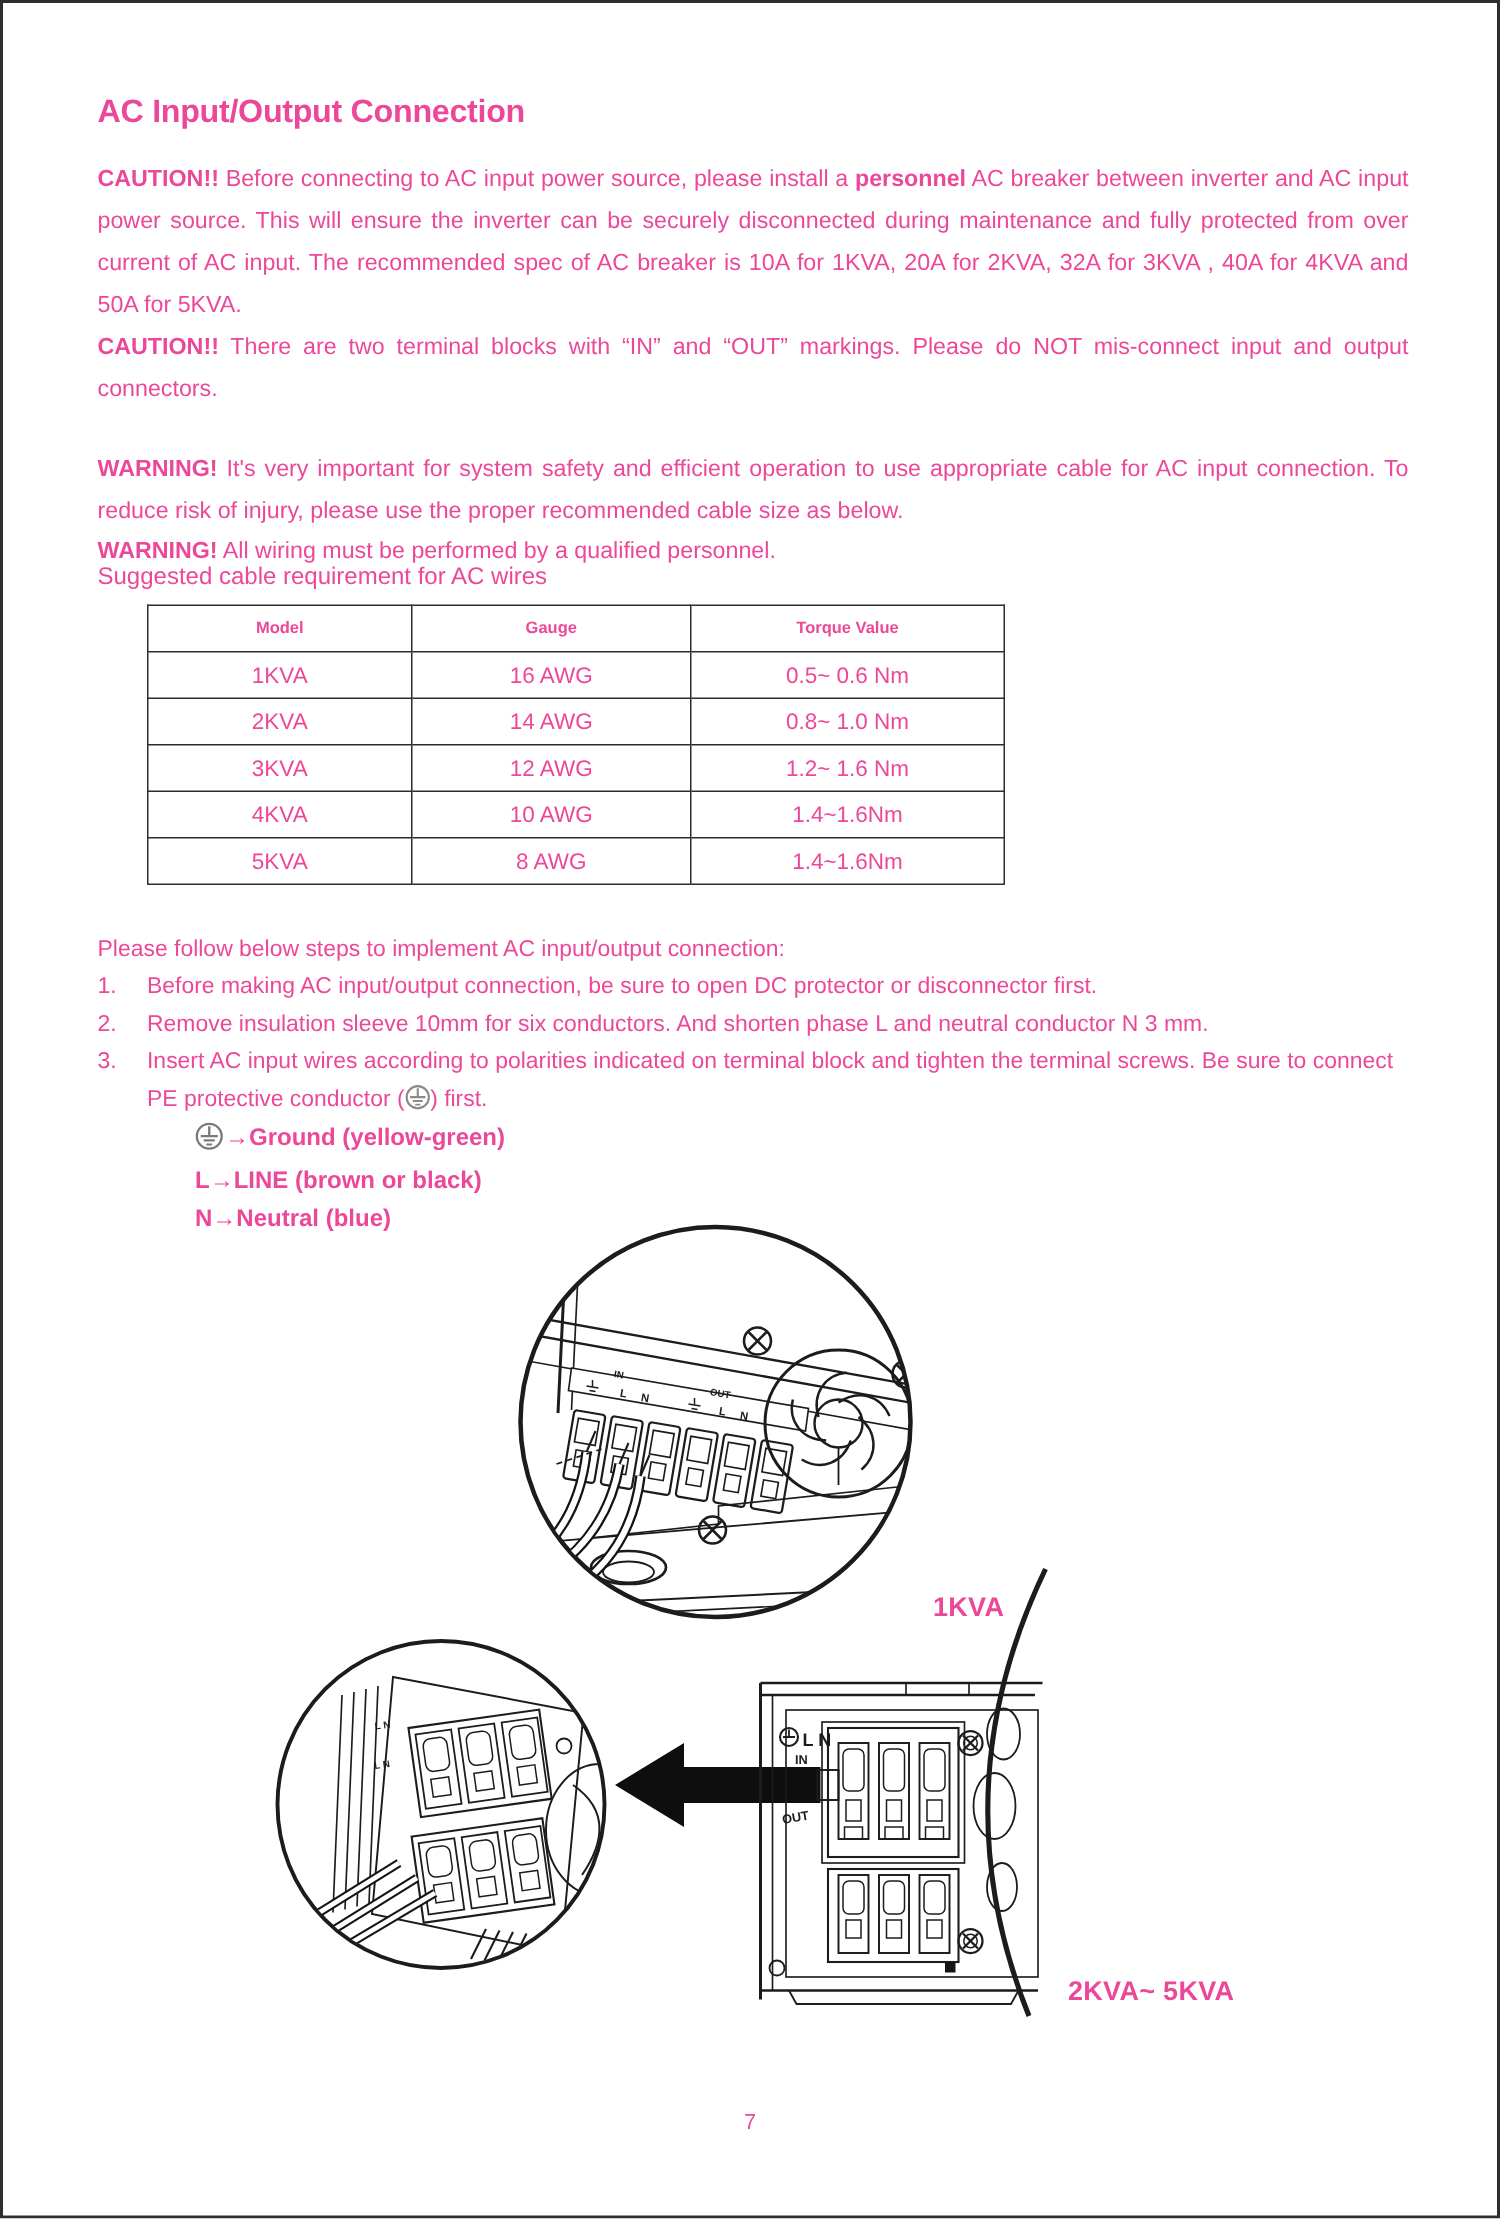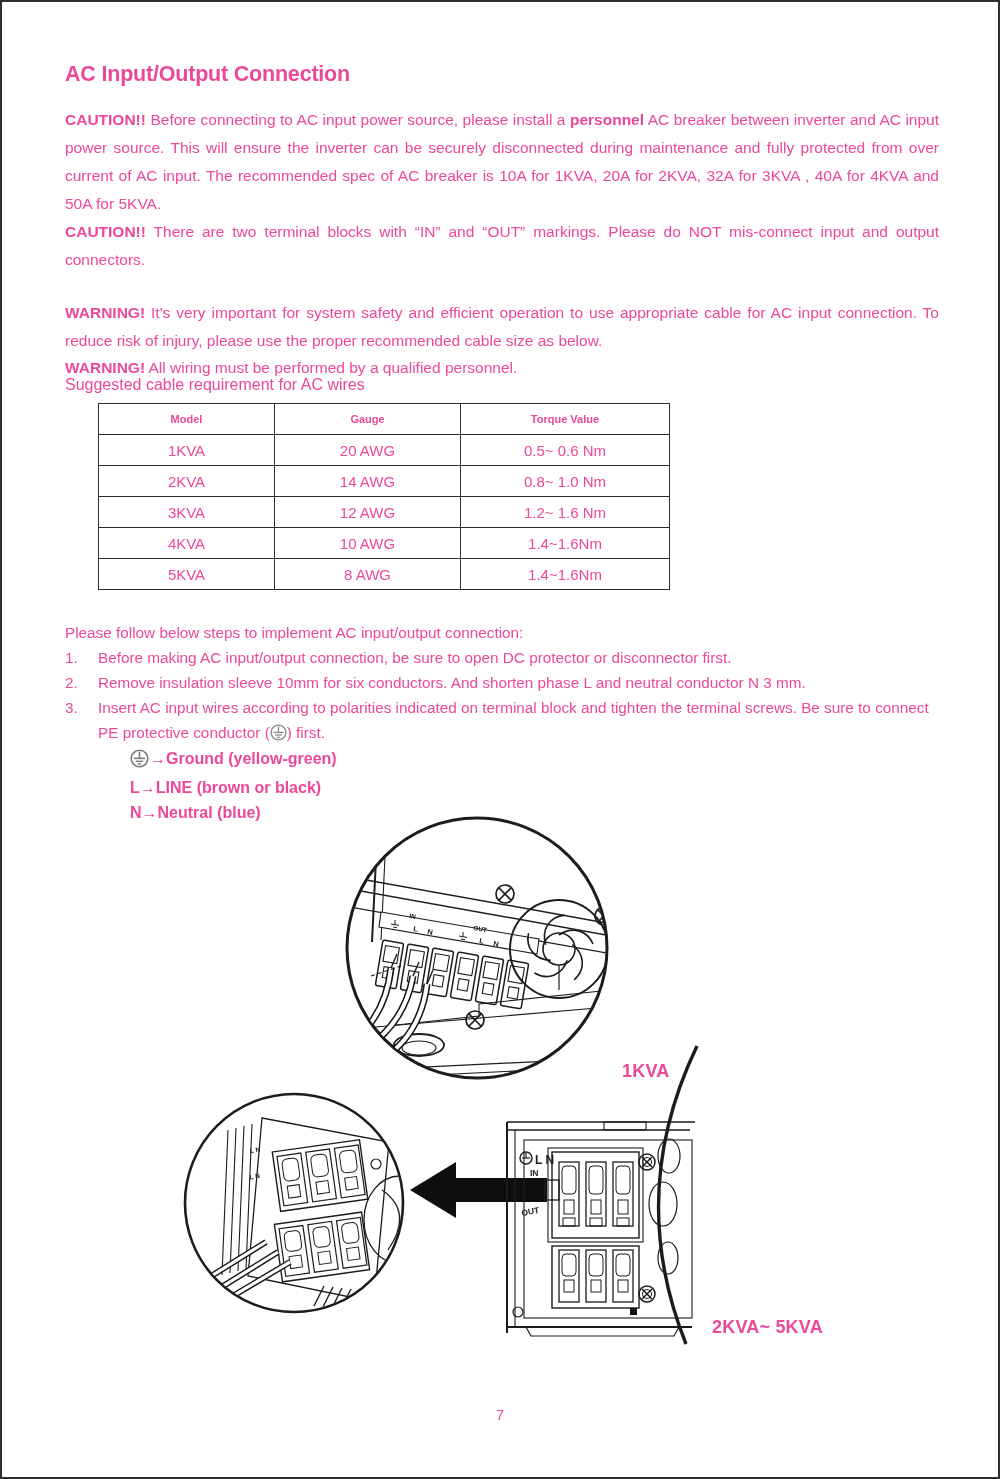--- a/index.html
+++ b/index.html
@@ -64,21 +64,21 @@
         <col class="col-torque">
       </colgroup>
     <tbody>
         <tr>
       <th>Model</th>
       <th>Gauge</th>
       <th>Torque Value</th>
     </tr>
     <tr>
       <td>1KVA</td>
-      <td>20 AWG</td>
+      <td>16 AWG</td>
       <td>0.5~ 0.6 Nm</td>
     </tr>
     <tr>
       <td>2KVA</td>
       <td>14 AWG</td>
       <td>0.8~ 1.0 Nm</td>
     </tr>
     <tr>
       <td>3KVA</td>
       <td>12 AWG</td>

